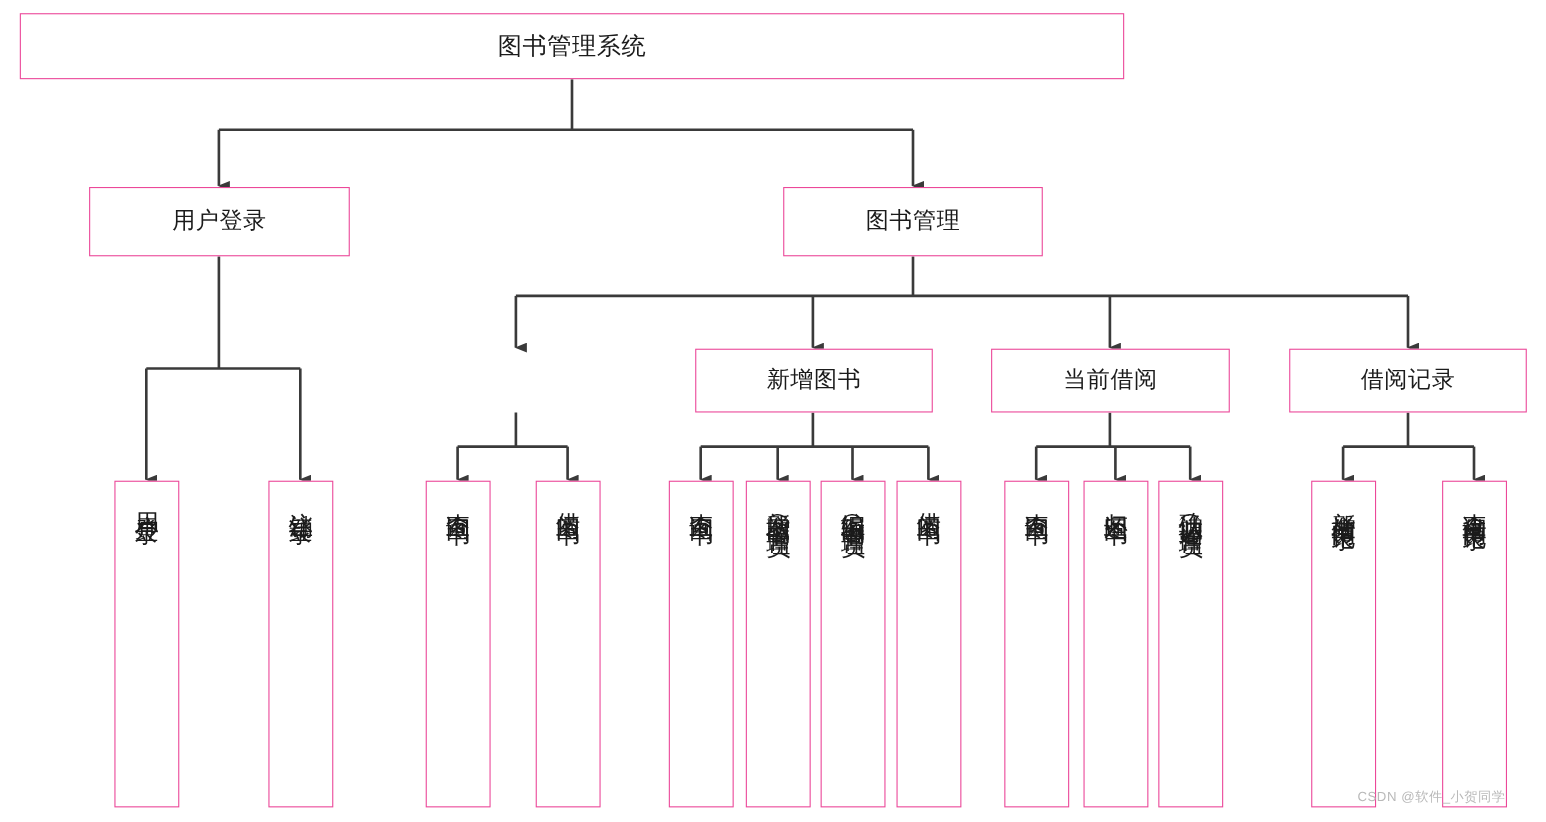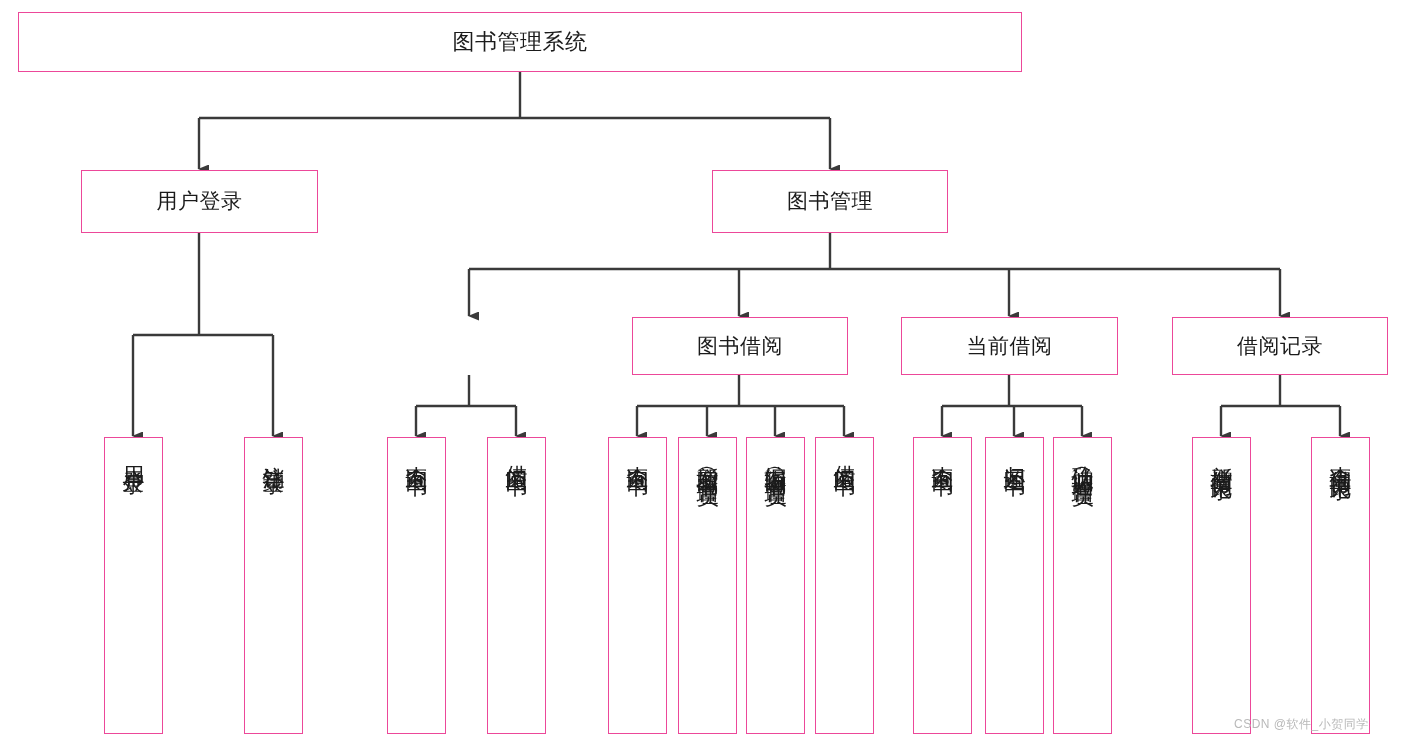--- a/index.html
+++ b/index.html
@@ -128,21 +128,21 @@
   </div>
 
   <div class="node horizontal" style="left: 81px; top: 170px; width: 237px; height: 63px;">
     <span class="node-label">用户登录</span>
   </div>
   <div class="node horizontal" style="left: 712px; top: 170px; width: 236px; height: 63px;">
     <span class="node-label">图书管理</span>
   </div>
 
   <div class="node horizontal" style="left: 632px; top: 317px; width: 216px; height: 58px;">
-    <span class="node-label">图书借阅</span>
+    <span class="node-label">新增图书</span>
   </div>
   <div class="node horizontal" style="left: 1172px; top: 317px; width: 216px; height: 58px;">
     <span class="node-label">借阅记录</span>
   </div>
   <div class="node horizontal" style="left: 901px; top: 317px; width: 217px; height: 58px;">
     <span class="node-label">当前借阅</span>
   </div>
 
   <div class="node vertical" style="left: 104px; top: 437px; width: 59px; height: 297px;">
     <span class="node-label">用户登录</span>

